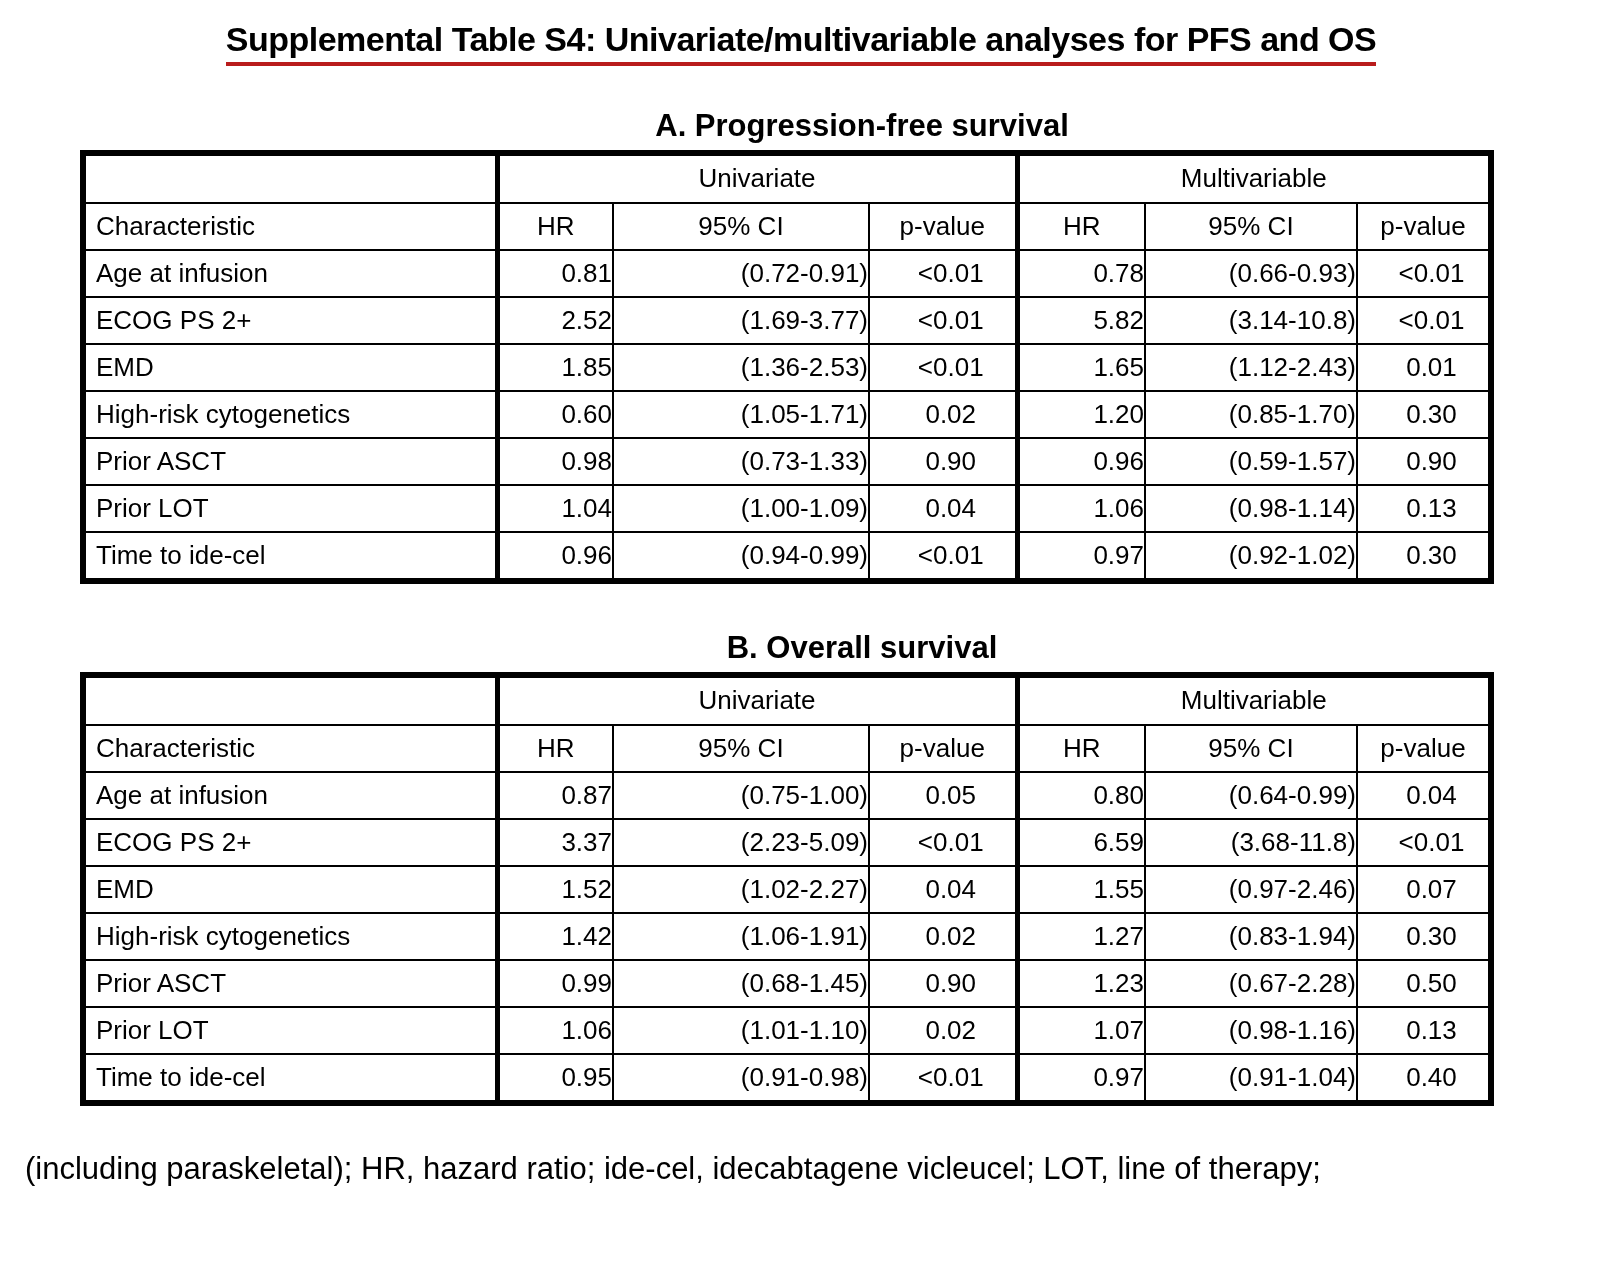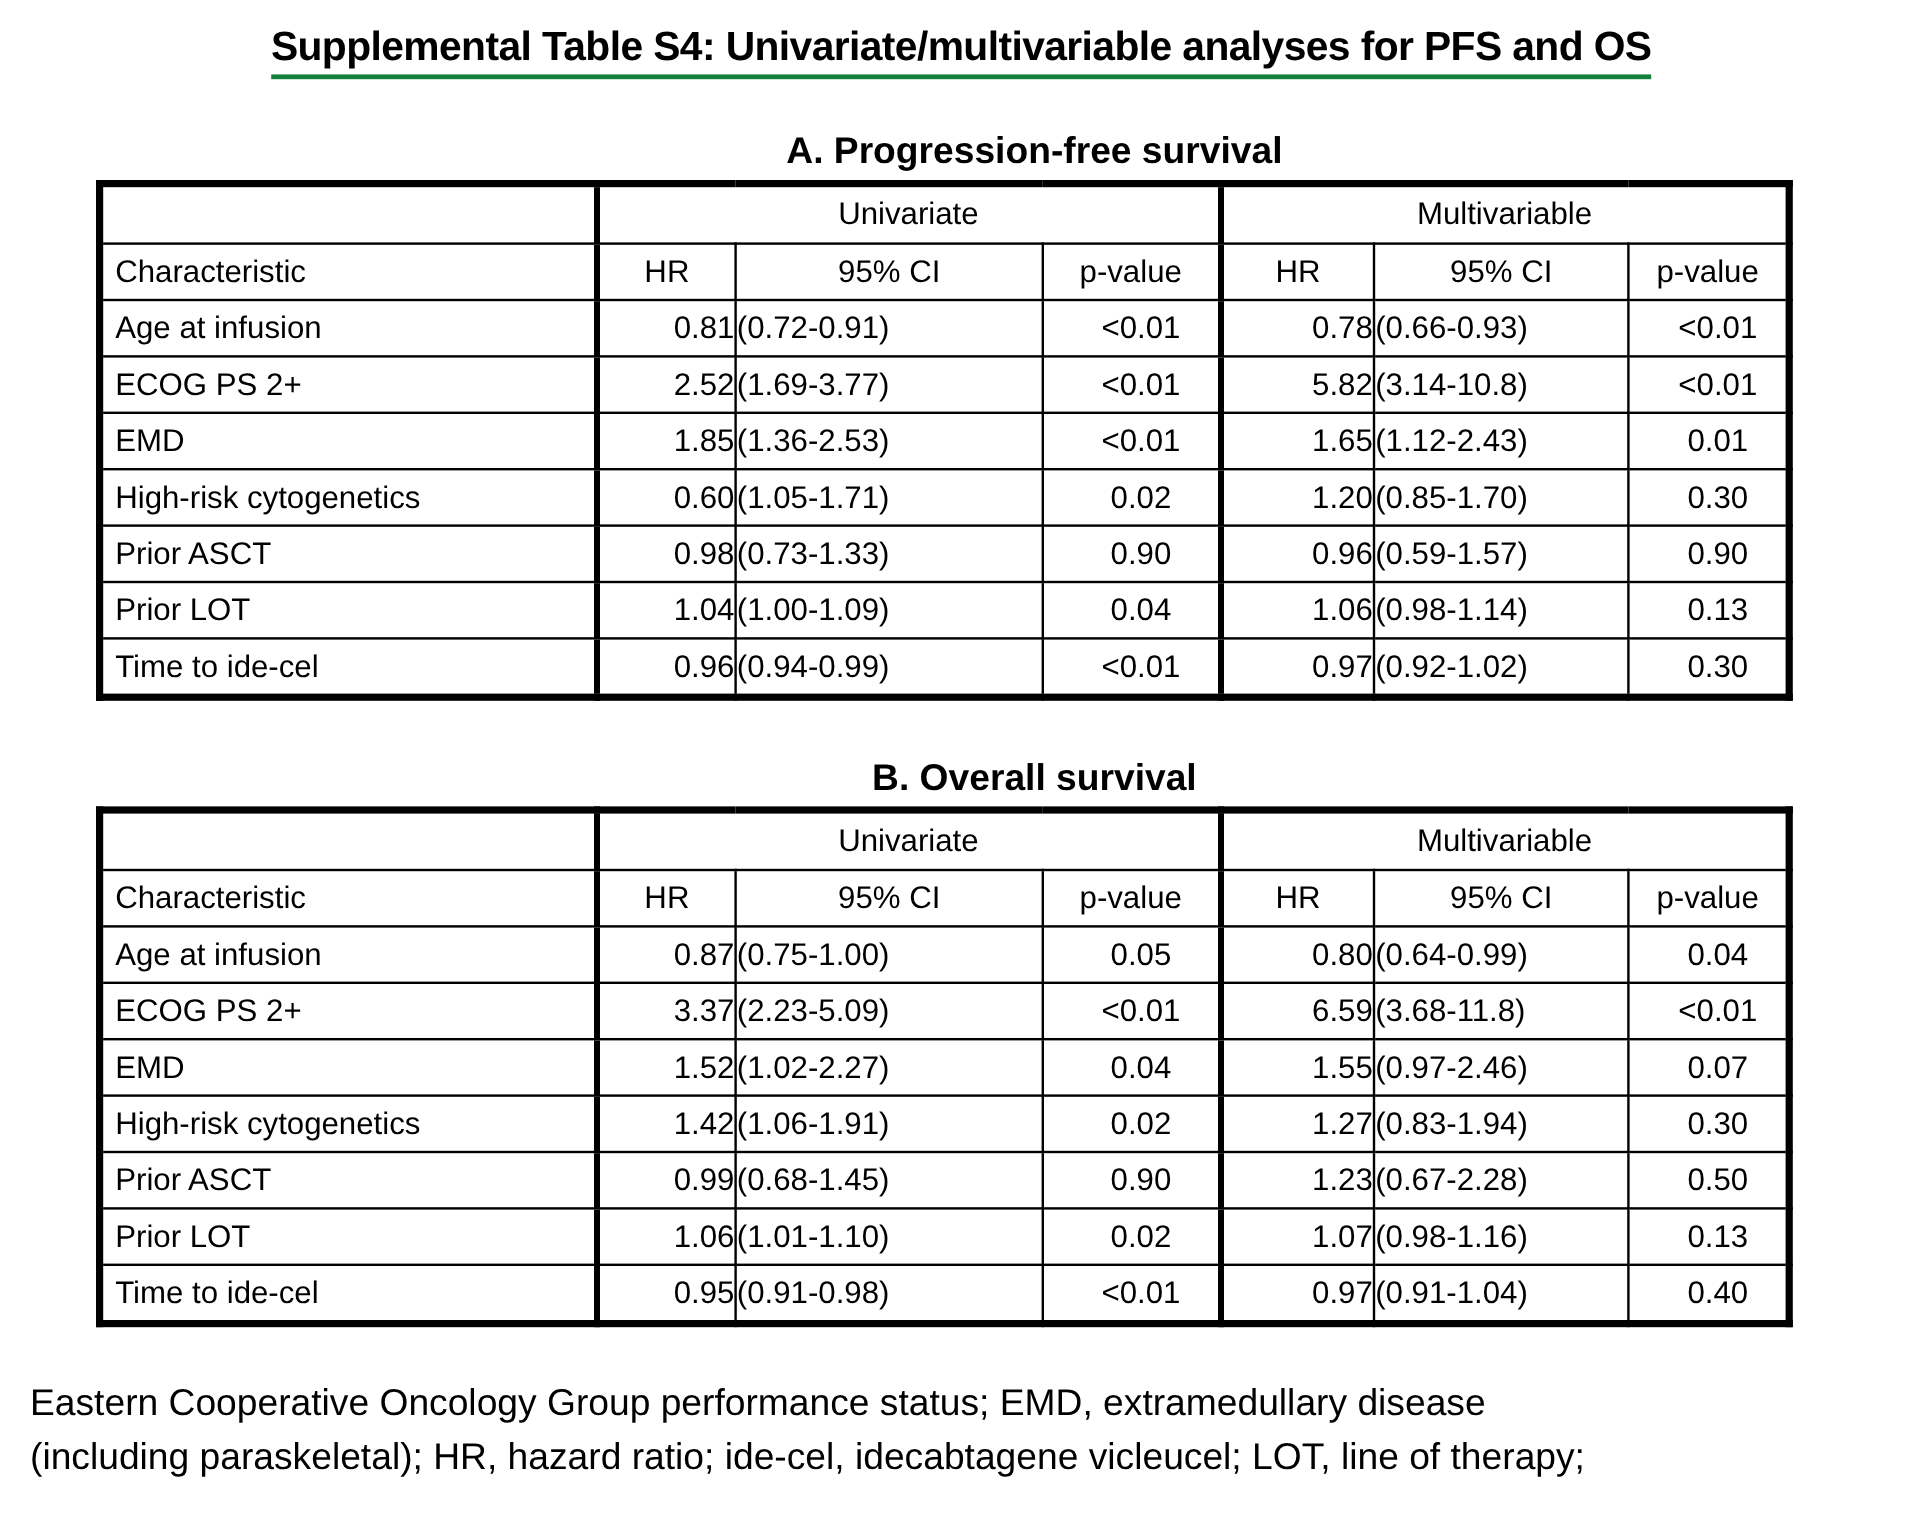--- a/index.html
+++ b/index.html
@@ -15,21 +15,21 @@
     overflow: hidden;
   }
   .title {
     margin: 20px 0 0 0;
     font-size: 34px;
     font-weight: bold;
     text-align: center;
   }
   .title-text {
     display: inline-block;
-    border-bottom: 4px solid #15803d;
+    border-bottom: 4px solid #b91c1c;
     padding-bottom: 3px;
     letter-spacing: -0.5px;
   }
   .tbl-block {
     width: 1564px;
     margin-left: 80px;
   }
   .tbl-block.first { margin-top: 42px; }
   .tbl-block.second { margin-top: 46px; }
   .section-heading {
@@ -53,21 +53,21 @@
     white-space: nowrap;
     overflow: hidden;
     font-weight: normal;
     vertical-align: middle;
   }
   .group-row th { height: 46px; }
   .ghdr, .hdr { font-weight: bold; text-align: center; }
   .gsep { border-left: 5px solid #000 !important; }
   .c-label { text-align: left; padding-left: 10px !important; }
   .c-hr { text-align: right; }
-  .c-ci { text-align: left; }
+  .c-ci { text-align: right; }
   .c-p { text-align: center; padding-left: 17px !important; }
   .c-p-h { text-align: center; }
   .bold { font-weight: bold; }
   .abbrev {
     margin: 40px 0 0 25px;
     font-size: 31px;
     line-height: 45px;
   }
 </style>
 </head>
@@ -263,17 +263,16 @@
             <td class="c-p">&lt;0.01</td>
             <td class="c-hr gsep">0.97</td>
             <td class="c-ci">(0.91-1.04)</td>
             <td class="c-p">0.40</td>
           </tr>
         </tbody>
     </table>
   </section>
 
   <div class="abbrev">
-      <div>Eastern Cooperative Oncology Group performance status; EMD, extramedullary disease</div>
       <div>(including paraskeletal); HR, hazard ratio; ide-cel, idecabtagene vicleucel; LOT, line of therapy;</div>
     </div>
 
 </div>
 
 </body></html>

